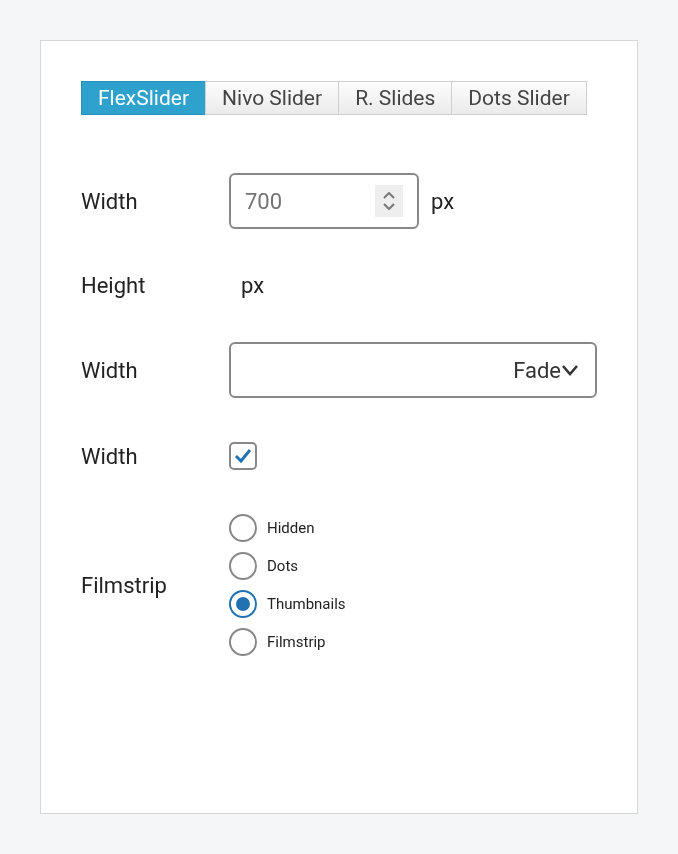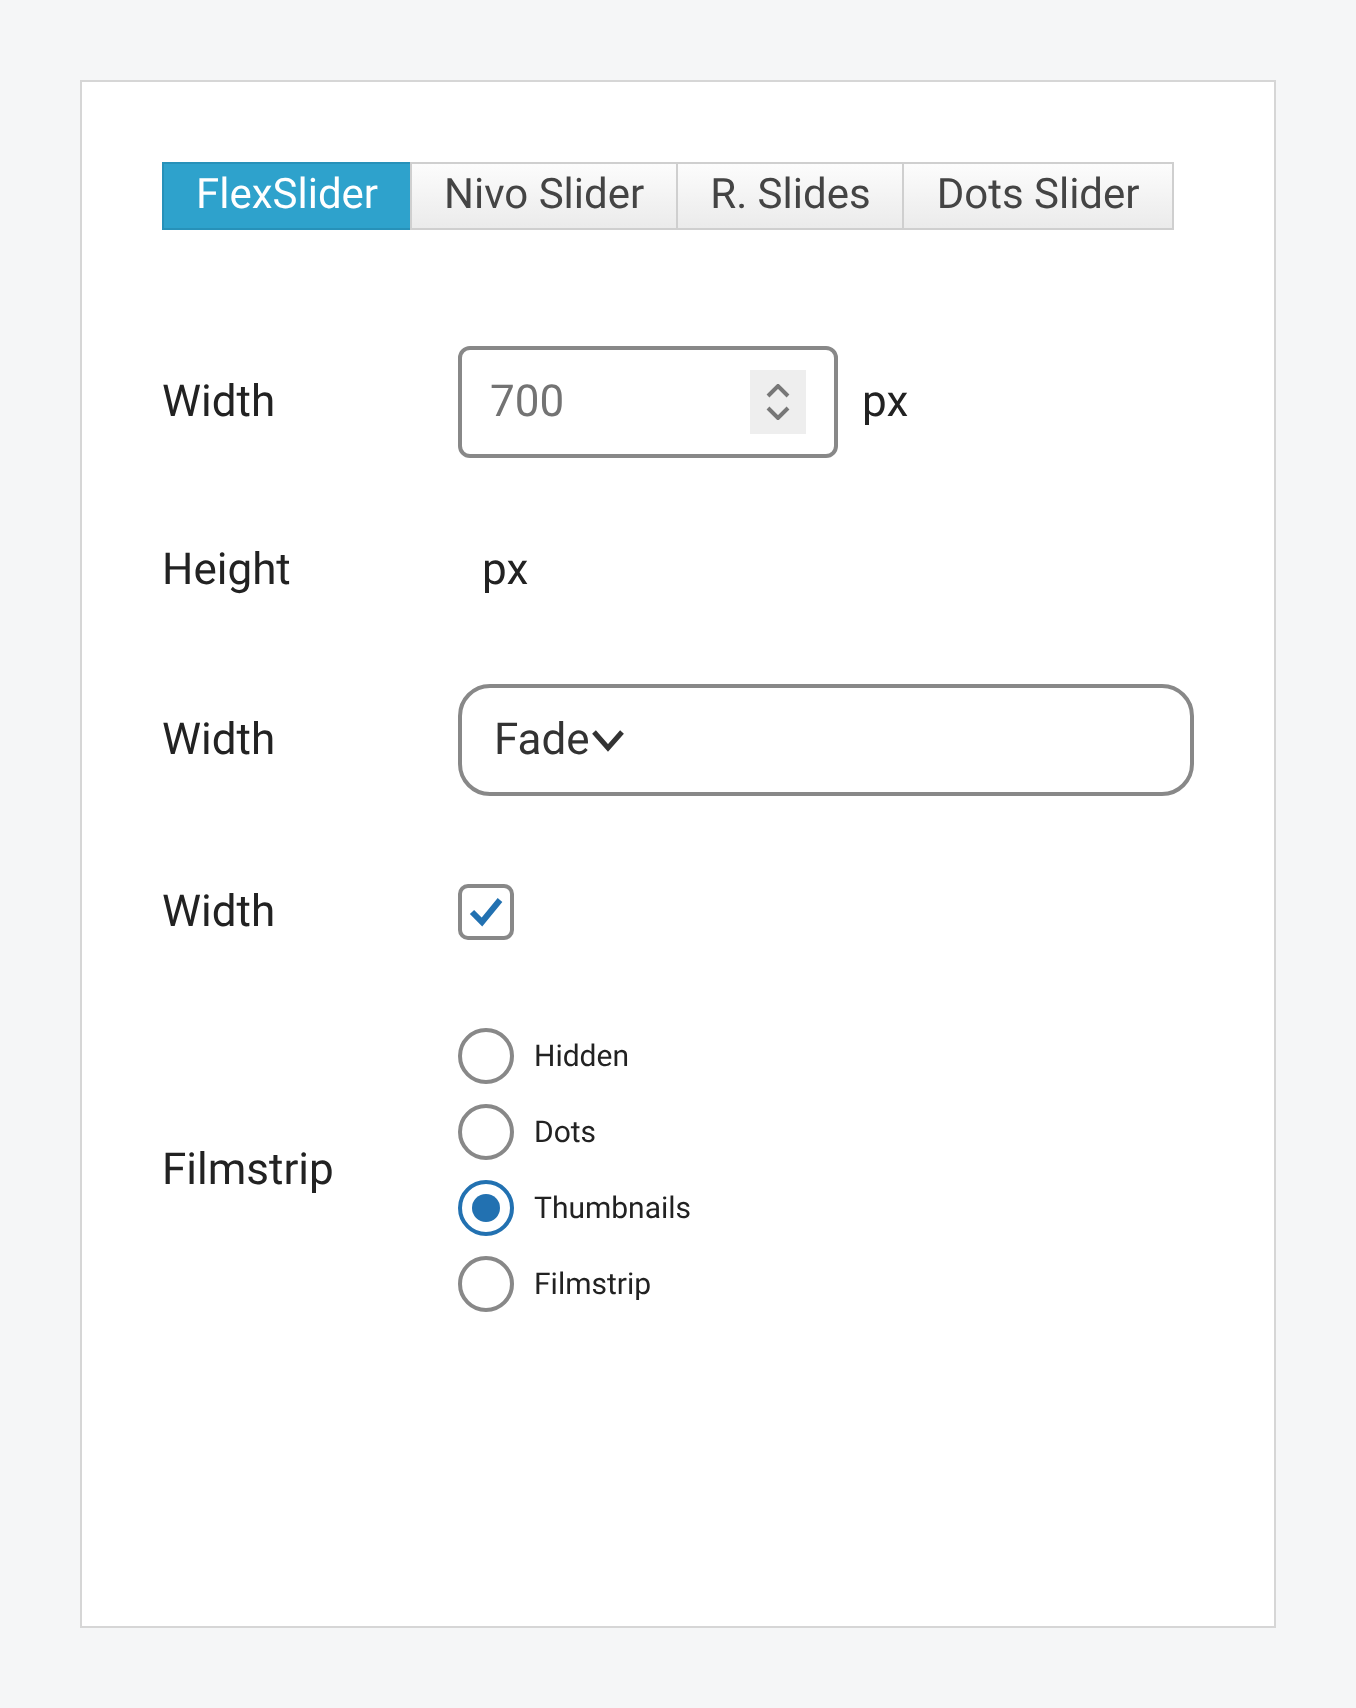--- a/index.html
+++ b/index.html
@@ -88,27 +88,27 @@
     .unit {
       font-size: 22px;
       color: #222;
       margin-left: 12px;
       text-align: center;
     }
     .select-input {
       width: 385px;
       height: 56px;
       border: 2px solid #888;
-      border-radius: 16px;
+      border-radius: 6px;
       font-size: 22px;
       padding: 0 16px;
       color: #333;
       display: flex;
       align-items: center;
-      justify-content: flex-start;
+      justify-content: flex-end;
       cursor: pointer;
     }
     .chevron {
       display: flex;
       align-items: center;
     }
     .checkbox {
       width: 28px;
       height: 28px;
       border: 2px solid #888;

